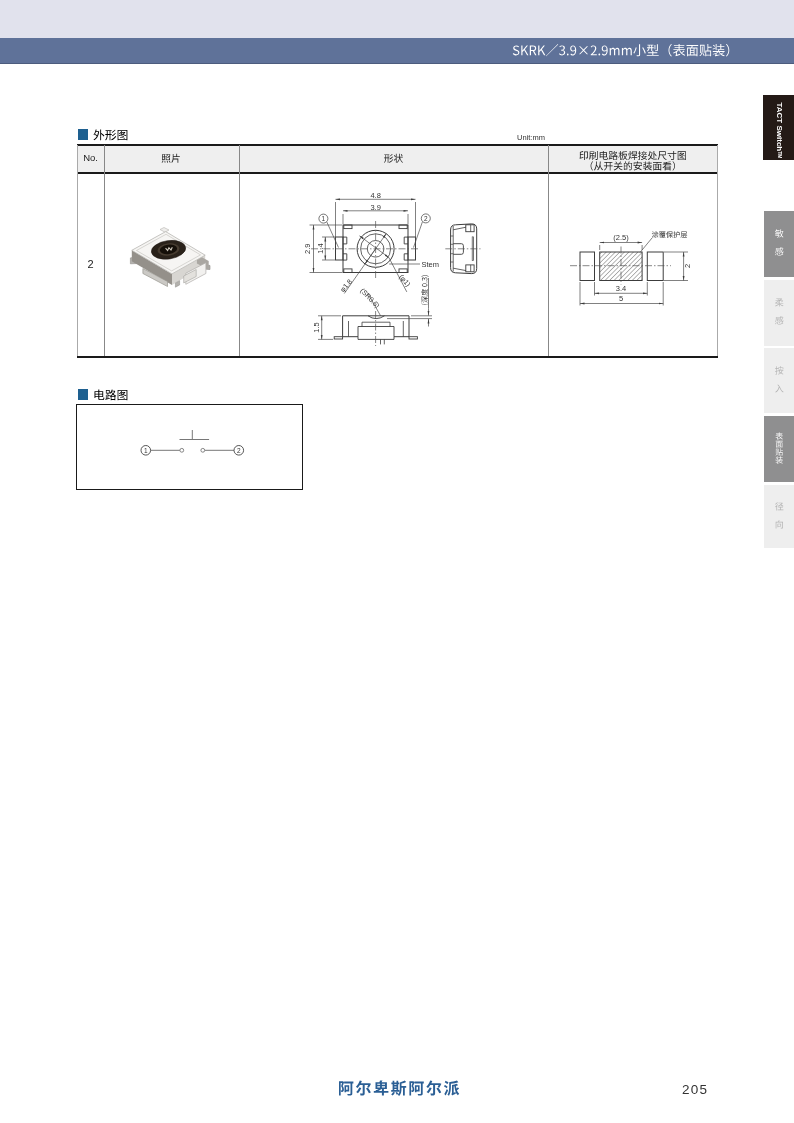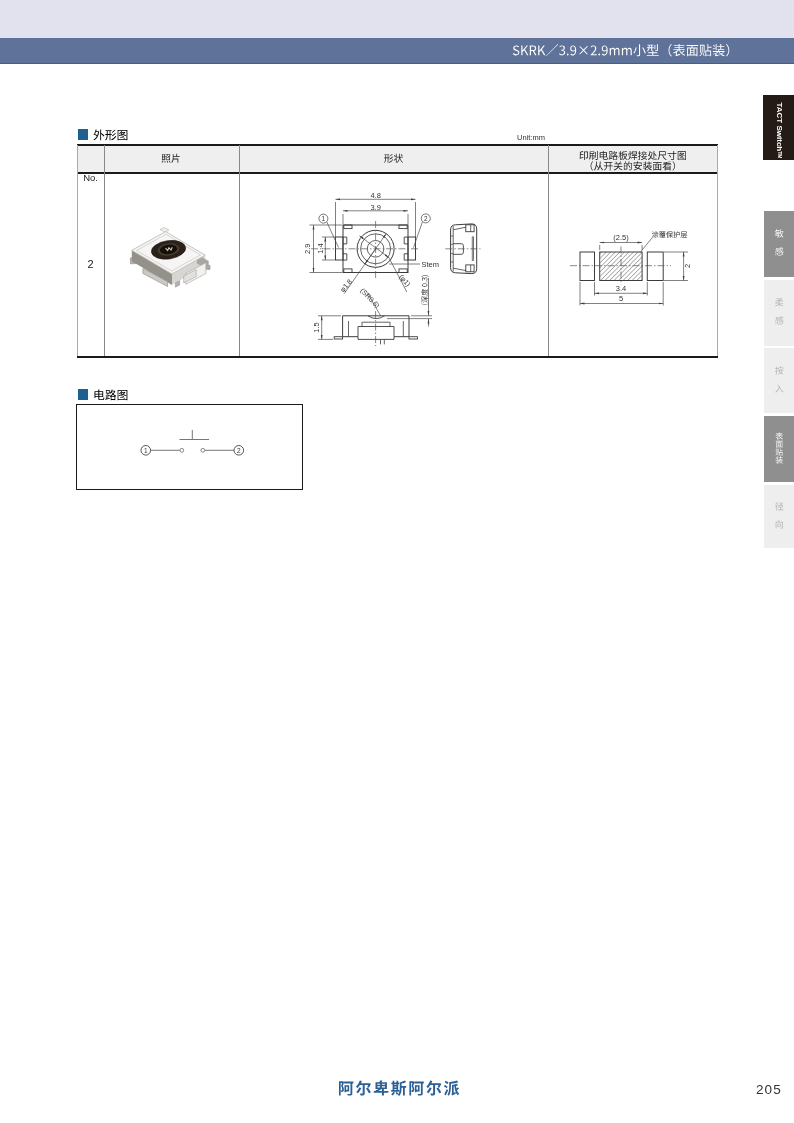--- a/index.html
+++ b/index.html
@@ -58,21 +58,21 @@
 <div class="abs" style="left:76.6px;top:143.5px;width:641px;height:2px;background:#1a1a1a;"></div>
 <div class="abs" style="left:76.6px;top:145.5px;width:641px;height:26px;background:#efefef;"></div>
 <div class="abs" style="left:76.6px;top:171.5px;width:641px;height:2px;background:#1a1a1a;"></div>
 <div class="abs" style="left:76.6px;top:356px;width:641px;height:2px;background:#1a1a1a;"></div>
 <div class="abs" style="left:76.6px;top:145px;width:1px;height:211px;background:#aaa;"></div>
 <div class="abs" style="left:104.3px;top:145px;width:1px;height:211px;background:#888;"></div>
 <div class="abs" style="left:238.7px;top:145px;width:1px;height:211px;background:#888;"></div>
 <div class="abs" style="left:547.7px;top:145px;width:1px;height:211px;background:#888;"></div>
 <div class="abs" style="left:716.5px;top:145px;width:1px;height:211px;background:#aaa;"></div>
 
-<div class="abs" style="left:76.6px;top:151.5px;width:28px;text-align:center;font-size:9.5px;color:#222;margin-top:20px;">No.</div>
+<div class="abs" style="left:76.6px;top:151.5px;width:28px;text-align:center;font-size:9.5px;color:#222;">No.</div>
 <svg class="abs" style="left:104.3px;top:145.5px;" width="134" height="26" viewBox="0 0 134 26">
     <path transform="translate(57.2,16)" d="M5.2 -4H8V-2.5H5.2ZM4.5 -4.6V-1.9H8.8V-4.6ZM3.3 -1.2C3.4 -0.6 3.5 0.2 3.5 0.7L4.3 0.6C4.2 0.1 4.1 -0.7 4 -1.3ZM5.4 -1.3C5.7 -0.6 5.9 0.2 6 0.7L6.8 0.6C6.7 0 6.4 -0.8 6.1 -1.4ZM7.4 -1.3C7.9 -0.7 8.4 0.2 8.7 0.8L9.4 0.5C9.1 -0.1 8.6 -0.9 8.1 -1.6ZM1.7 -1.5C1.4 -0.8 0.9 0 0.4 0.5L1.1 0.8C1.6 0.3 2.1 -0.6 2.4 -1.3ZM1.6 -7.2H3.1V-5.4H1.6ZM1.6 -2.9V-4.8H3.1V-2.9ZM0.9 -7.8V-1.7H1.6V-2.2H3.8V-7.8ZM4.2 -7.8V-7.2H5.8C5.6 -6.3 5.2 -5.6 3.9 -5.3C4 -5.2 4.2 -4.9 4.3 -4.7C5.8 -5.2 6.3 -6 6.6 -7.2H8.3C8.2 -6.2 8.2 -5.9 8 -5.7C8 -5.7 7.9 -5.7 7.8 -5.7C7.6 -5.7 7.2 -5.7 6.8 -5.7C6.9 -5.5 6.9 -5.3 6.9 -5.1C7.4 -5.1 7.8 -5.1 8.1 -5.1C8.3 -5.1 8.5 -5.2 8.6 -5.3C8.8 -5.5 8.9 -6.1 9 -7.5C9 -7.6 9.1 -7.8 9.1 -7.8Z M11.6 -8V-4.7C11.6 -3 11.4 -1.2 10.2 0.2C10.4 0.4 10.6 0.6 10.8 0.8C11.7 -0.2 12.1 -1.4 12.2 -2.6H16.3V0.8H17.1V-3.4H12.3C12.3 -3.8 12.3 -4.3 12.3 -4.7V-4.9H18.6V-5.7H15.9V-8.2H15.1V-5.7H12.3V-8Z" fill="#222222"></path>
   </svg>
 <svg class="abs" style="left:238.7px;top:145.5px;" width="309" height="26" viewBox="0 0 309 26">
     <path transform="translate(144.7,16)" d="M8.3 -8.1C7.7 -7.3 6.6 -6.4 5.6 -6C5.8 -5.8 6 -5.6 6.2 -5.5C7.2 -6 8.3 -6.9 9 -7.8ZM8.6 -5.4C7.9 -4.5 6.7 -3.6 5.7 -3.1C5.9 -3 6.1 -2.8 6.3 -2.6C7.3 -3.2 8.5 -4.1 9.2 -5.1ZM8.8 -2.7C8.1 -1.5 6.7 -0.4 5.2 0.2C5.4 0.3 5.6 0.6 5.7 0.8C7.3 0.1 8.7 -1.1 9.5 -2.5ZM4 -6.9V-4.4H2.4V-6.9ZM0.4 -4.4V-3.7H1.7C1.6 -2.3 1.4 -0.8 0.4 0.4C0.5 0.5 0.8 0.7 0.9 0.8C2.1 -0.4 2.3 -2.1 2.4 -3.7H4V0.8H4.7V-3.7H5.7V-4.4H4.7V-6.9H5.6V-7.6H0.6V-6.9H1.7V-4.4Z M17.1 -7.6C17.5 -7 18 -6.3 18.2 -5.8L18.8 -6.2C18.6 -6.7 18.1 -7.4 17.6 -7.9ZM10.3 -6.6C10.7 -6 11.3 -5.3 11.5 -4.8L12.1 -5.2C11.9 -5.7 11.3 -6.4 10.8 -6.9ZM15.6 -8.2V-5.9L15.6 -5.3H13.3V-4.6H15.5C15.4 -3 14.8 -1.2 13 0.3C13.2 0.4 13.5 0.6 13.6 0.8C15.1 -0.5 15.8 -1.9 16.1 -3.4C16.6 -1.5 17.5 -0.1 18.8 0.8C18.9 0.6 19.2 0.3 19.3 0.2C17.8 -0.7 16.9 -2.5 16.4 -4.6H19.1V-5.3H16.3L16.3 -5.9V-8.2ZM10.1 -1.9 10.5 -1.3C11 -1.7 11.6 -2.3 12.2 -2.8V0.8H12.9V-8.2H12.2V-3.7C11.4 -3 10.6 -2.3 10.1 -1.9Z" fill="#222222"></path>
   </svg>
 <svg class="abs" style="left:547.7px;top:145.5px;" width="169" height="27" viewBox="0 0 169 27">
     <path transform="translate(30.9,13.1)" d="M0.9 -0.4C1.2 -0.5 1.5 -0.6 4.5 -1.4C4.4 -1.6 4.4 -1.9 4.4 -2.1L1.8 -1.4V-4.1H4.5V-4.8H1.8V-6.6C2.7 -6.8 3.7 -7.1 4.5 -7.4L3.9 -8C3.2 -7.7 2 -7.3 1 -7.1V-1.8C1 -1.4 0.8 -1.2 0.6 -1.1C0.7 -0.9 0.9 -0.6 0.9 -0.4ZM5.2 -7.5V0.8H6V-6.8H8.2V-1.7C8.2 -1.6 8.2 -1.5 8 -1.5C7.8 -1.5 7.3 -1.5 6.7 -1.5C6.8 -1.3 7 -1 7 -0.7C7.7 -0.7 8.3 -0.7 8.6 -0.9C8.9 -1 9 -1.3 9 -1.7V-7.5Z M16.1 -7.2V-1.7H16.8V-7.2ZM18.1 -8V-0.2C18.1 -0 18.1 0 17.9 0C17.7 0 17.2 0 16.6 0C16.7 0.2 16.8 0.6 16.8 0.8C17.6 0.8 18.1 0.7 18.4 0.6C18.7 0.5 18.8 0.3 18.8 -0.2V-8ZM11.7 -4.1V-0.3H12.2V-3.5H13.2V0.8H13.8V-3.5H14.8V-1.1C14.8 -1 14.8 -1 14.7 -1C14.6 -1 14.4 -1 14 -1C14.1 -0.8 14.2 -0.5 14.2 -0.4C14.7 -0.4 15 -0.4 15.2 -0.5C15.4 -0.6 15.5 -0.8 15.5 -1.1V-4.1H14.8H13.8V-5.1H15.4V-7.7H10.8V-4.4C10.8 -3 10.8 -1.1 10.1 0.2C10.3 0.3 10.5 0.5 10.6 0.6C11.4 -0.8 11.5 -2.9 11.5 -4.4V-5.1H13.2V-4.1ZM11.5 -7H14.7V-5.8H11.5Z M24 -4V-2.6H21.6V-4ZM24.8 -4H27.3V-2.6H24.8ZM24 -4.7H21.6V-6.1H24ZM24.8 -4.7V-6.1H27.3V-4.7ZM20.8 -6.8V-1.3H21.6V-1.9H24V-0.8C24 0.3 24.4 0.6 25.5 0.6C25.7 0.6 27.4 0.6 27.6 0.6C28.7 0.6 28.9 0.1 29 -1.4C28.8 -1.5 28.5 -1.6 28.3 -1.7C28.2 -0.5 28.1 -0.1 27.6 -0.1C27.2 -0.1 25.8 -0.1 25.5 -0.1C24.9 -0.1 24.8 -0.2 24.8 -0.8V-1.9H28.1V-6.8H24.8V-8.2H24V-6.8Z M30.9 -7.2H32.8V-5.4H30.9ZM29.8 -0.4 29.9 0.3C30.9 0.1 32.3 -0.3 33.7 -0.6L33.6 -1.3L32.3 -1V-2.7H33.4C33.5 -2.6 33.6 -2.4 33.7 -2.2C33.9 -2.3 34.1 -2.4 34.3 -2.5V0.8H35V0.4H37.5V0.7H38.2V-2.5L38.5 -2.4C38.6 -2.6 38.8 -2.8 38.9 -3C38 -3.3 37.3 -3.8 36.7 -4.4C37.3 -5.2 37.8 -6 38.1 -7.1L37.7 -7.3L37.5 -7.2H35.6C35.8 -7.5 35.8 -7.8 35.9 -8.1L35.3 -8.2C34.9 -7.1 34.2 -5.9 33.5 -5.2V-7.8H30.3V-4.8H31.7V-0.8L30.9 -0.6V-3.9H30.3V-0.5ZM35 -0.2V-2.1H37.5V-0.2ZM37.2 -6.6C37 -6 36.6 -5.4 36.2 -4.9C35.8 -5.4 35.5 -5.9 35.2 -6.4L35.3 -6.6ZM34.8 -2.8C35.3 -3.1 35.8 -3.5 36.2 -3.9C36.7 -3.5 37.1 -3.1 37.7 -2.8ZM35.8 -4.4C35.1 -3.8 34.3 -3.3 33.6 -2.9V-3.4H32.3V-4.8H33.5V-5.1C33.6 -5 33.9 -4.8 34 -4.7C34.3 -5 34.6 -5.4 34.9 -5.8C35.1 -5.4 35.4 -4.9 35.8 -4.4Z M41.1 -8.2V-6.3H39.8V-5.7H41.1C40.8 -4.3 40.2 -2.7 39.5 -1.9C39.6 -1.8 39.8 -1.4 39.9 -1.2C40.3 -1.9 40.8 -3 41.1 -4.1V0.8H41.8V-4.5C42.1 -4 42.4 -3.4 42.5 -3L43 -3.6C42.8 -3.9 42.1 -5 41.8 -5.4V-5.7H43V-6.3H41.8V-8.2ZM47.8 -8C46.8 -7.6 44.9 -7.4 43.4 -7.3V-4.9C43.4 -3.4 43.3 -1.2 42.2 0.4C42.4 0.5 42.7 0.7 42.8 0.8C43.9 -0.7 44.1 -3 44.1 -4.7H44.4C44.7 -3.4 45.1 -2.3 45.7 -1.4C45.1 -0.7 44.3 -0.2 43.5 0.2C43.7 0.3 43.9 0.6 44 0.8C44.8 0.4 45.5 -0.1 46.1 -0.8C46.7 -0.1 47.4 0.4 48.2 0.8C48.3 0.6 48.5 0.3 48.7 0.2C47.9 -0.1 47.2 -0.7 46.6 -1.4C47.3 -2.4 47.9 -3.6 48.1 -5.2L47.7 -5.4L47.5 -5.3H44.1V-6.7C45.6 -6.8 47.3 -7 48.3 -7.5ZM47.3 -4.7C47.1 -3.6 46.7 -2.7 46.2 -2C45.7 -2.8 45.3 -3.7 45.1 -4.7Z M49.8 -6.2C49.8 -5.4 49.6 -4.4 49.4 -3.8L49.9 -3.6C50.2 -4.3 50.3 -5.4 50.4 -6.2ZM52.4 -6.5C52.2 -5.9 51.9 -5 51.7 -4.5L52.1 -4.3C52.4 -4.8 52.7 -5.6 53 -6.3ZM54 -5.9H57.1V-5H54ZM54 -7.3H57.1V-6.4H54ZM53.3 -7.8V-4.5H57.9V-7.8ZM50.8 -8.2V-4.8C50.8 -3 50.7 -1.2 49.4 0.3C49.5 0.4 49.8 0.7 49.9 0.8C50.6 0 51 -0.8 51.3 -1.8C51.6 -1.3 52.1 -0.6 52.3 -0.3L52.8 -0.8C52.6 -1.1 51.8 -2.2 51.4 -2.6C51.5 -3.3 51.6 -4.1 51.6 -4.8V-8.2ZM52.7 -2V-1.3H55.2V0.8H55.9V-1.3H58.4V-2H55.9V-3.1H58.1V-3.8H53V-3.1H55.2V-2Z M63.3 -6.2C63.6 -5.8 63.8 -5.3 64 -4.9L64.6 -5.2C64.4 -5.5 64.1 -6.1 63.8 -6.5ZM60.4 -8.2V-6.3H59.2V-5.6H60.4V-3.4C59.9 -3.3 59.4 -3.1 59.1 -3L59.3 -2.3L60.4 -2.7V-0.1C60.4 0 60.3 0.1 60.2 0.1C60.1 0.1 59.7 0.1 59.4 0.1C59.4 0.3 59.5 0.6 59.6 0.8C60.1 0.8 60.5 0.7 60.7 0.6C61 0.5 61.1 0.3 61.1 -0.1V-2.9L62 -3.2L61.9 -3.9L61.1 -3.6V-5.6H62V-6.3H61.1V-8.2ZM64.4 -8C64.5 -7.8 64.7 -7.5 64.8 -7.2H62.6V-6.6H67.9V-7.2H65.6C65.4 -7.5 65.2 -7.9 65 -8.2ZM66.3 -6.4C66.2 -6 65.8 -5.3 65.5 -4.9H62.2V-4.3H68.1V-4.9H66.2C66.5 -5.3 66.8 -5.8 67 -6.2ZM66.3 -2.6C66.1 -1.9 65.8 -1.5 65.4 -1.1C64.8 -1.3 64.3 -1.5 63.7 -1.6C63.9 -1.9 64.1 -2.2 64.3 -2.6ZM62.7 -1.3C63.4 -1.1 64.1 -0.9 64.7 -0.6C64.1 -0.2 63.1 0 61.9 0.1C62.1 0.3 62.2 0.6 62.2 0.8C63.7 0.6 64.7 0.2 65.5 -0.3C66.3 0.1 67 0.5 67.5 0.8L68 0.2C67.5 -0.1 66.8 -0.4 66.1 -0.8C66.5 -1.2 66.8 -1.8 67 -2.6H68.2V-3.2H64.7C64.9 -3.5 65 -3.8 65.1 -4.1L64.4 -4.2C64.3 -3.9 64.1 -3.5 63.9 -3.2H62.1V-2.6H63.6C63.3 -2.1 63 -1.7 62.7 -1.3Z M72.8 -6C72.6 -4.6 72.2 -3.5 71.8 -2.6C71.4 -3.2 71 -4.1 70.8 -5.2C70.9 -5.4 71 -5.7 71.1 -6ZM70.8 -8.2C70.5 -6.3 69.9 -4.4 69.1 -3.4C69.3 -3.3 69.6 -3.1 69.7 -3C70 -3.3 70.2 -3.7 70.4 -4.2C70.7 -3.3 71 -2.5 71.4 -1.9C70.7 -0.9 69.9 -0.2 68.9 0.2C69.1 0.3 69.4 0.6 69.5 0.8C70.4 0.3 71.2 -0.3 71.9 -1.2C73 0.2 74.6 0.5 76.3 0.5H77.8C77.8 0.3 77.9 -0.1 78.1 -0.3C77.7 -0.3 76.7 -0.3 76.4 -0.3C74.8 -0.3 73.4 -0.5 72.3 -1.9C72.9 -3.1 73.4 -4.6 73.6 -6.6L73.1 -6.7L73 -6.7H71.2C71.4 -7.1 71.5 -7.6 71.5 -8ZM74.6 -8.2V-1H75.4V-5.1C76.1 -4.3 76.8 -3.4 77.1 -2.8L77.8 -3.2C77.3 -3.9 76.4 -5 75.7 -5.8L75.4 -5.7V-8.2Z M80.1 -7.8V-5C80.1 -3.4 80 -1.2 78.7 0.3C78.9 0.4 79.2 0.7 79.3 0.8C80.4 -0.5 80.8 -2.3 80.9 -3.9H83.4C84.1 -1.6 85.2 0 87.3 0.8C87.4 0.5 87.6 0.3 87.8 0.1C85.9 -0.5 84.8 -2 84.2 -3.9H86.8V-7.8ZM80.9 -7H86.1V-4.6H80.9V-5Z M89.8 -4.1C90.6 -3.3 91.3 -2.3 91.6 -1.6L92.3 -2C92 -2.7 91.2 -3.7 90.5 -4.4ZM94.4 -8.2V-6.1H88.7V-5.4H94.4V-0.3C94.4 -0.1 94.3 -0 94.1 0C93.8 0 93 0 92.1 -0C92.2 0.2 92.4 0.6 92.4 0.8C93.5 0.8 94.2 0.8 94.6 0.7C95 0.5 95.2 0.3 95.2 -0.3V-5.4H97.5V-6.1H95.2V-8.2Z M101.7 -2.7C102.5 -2.6 103.5 -2.2 104 -2L104.3 -2.5C103.8 -2.7 102.8 -3 102 -3.2ZM100.7 -1.5C102 -1.3 103.7 -0.9 104.7 -0.6L105 -1.1C104.1 -1.5 102.4 -1.8 101 -2ZM98.8 -7.8V0.8H99.5V0.4H106.3V0.8H107V-7.8ZM99.5 -0.3V-7.1H106.3V-0.3ZM102.1 -6.9C101.6 -6.1 100.7 -5.4 99.9 -4.9C100 -4.8 100.3 -4.5 100.4 -4.4C100.7 -4.6 101 -4.9 101.3 -5.1C101.6 -4.8 102 -4.5 102.4 -4.3C101.5 -3.9 100.6 -3.6 99.7 -3.4C99.8 -3.3 100 -3 100.1 -2.8C101 -3 102 -3.4 103 -3.9C103.8 -3.4 104.7 -3.1 105.7 -2.9C105.7 -3.1 105.9 -3.3 106.1 -3.5C105.2 -3.6 104.3 -3.9 103.6 -4.2C104.3 -4.7 104.9 -5.3 105.3 -5.9L104.9 -6.2L104.8 -6.2H102.3C102.4 -6.3 102.6 -6.5 102.7 -6.7ZM101.7 -5.5 101.8 -5.6H104.3C104 -5.2 103.5 -4.9 103 -4.6C102.5 -4.8 102 -5.2 101.7 -5.5Z" fill="#222222"></path>
     <path transform="translate(35.8,23.6)" d="M6.8 -3.7C6.8 -1.8 7.6 -0.3 8.8 0.9L9.3 0.6C8.2 -0.5 7.5 -2 7.5 -3.7C7.5 -5.5 8.2 -6.9 9.3 -8.1L8.8 -8.4C7.6 -7.2 6.8 -5.6 6.8 -3.7Z M12.4 -8C12.2 -4.4 11.8 -1.5 10.2 0.3C10.4 0.4 10.8 0.6 10.9 0.8C11.9 -0.4 12.5 -2 12.8 -3.9C13.4 -3.1 13.9 -2.2 14.2 -1.6L14.8 -2.1C14.4 -2.9 13.6 -4 12.9 -4.9C13 -5.9 13.1 -6.9 13.2 -8ZM16.1 -8C15.9 -4.3 15.4 -1.4 13.4 0.2C13.6 0.3 14 0.6 14.1 0.7C15.2 -0.3 15.9 -1.6 16.3 -3.3C16.7 -1.8 17.5 -0.3 18.6 0.7C18.8 0.5 19 0.1 19.2 0C17.7 -1 16.9 -3.1 16.6 -4.8C16.7 -5.8 16.8 -6.8 16.9 -8Z M26 -6.9V-4.1H23.2V-4.5V-6.9ZM20.1 -4.1V-3.4H22.4C22.3 -2 21.8 -0.7 20.1 0.3C20.3 0.4 20.6 0.6 20.7 0.8C22.5 -0.3 23 -1.9 23.2 -3.4H26V0.8H26.7V-3.4H28.9V-4.1H26.7V-6.9H28.6V-7.6H20.5V-6.9H22.5V-4.5L22.5 -4.1Z M31.6 -7.8C32 -7.3 32.4 -6.6 32.6 -6.1H30.7V-5.4H33.9V-4.2C33.9 -4 33.9 -3.9 33.9 -3.7H30.1V-2.9H33.8C33.4 -1.9 32.5 -0.8 29.9 0.1C30.1 0.3 30.3 0.6 30.4 0.8C32.9 -0.1 34 -1.2 34.4 -2.4C35.3 -0.9 36.5 0.2 38.3 0.7C38.4 0.5 38.6 0.2 38.8 0C37 -0.4 35.7 -1.5 34.9 -2.9H38.6V-3.7H34.7L34.8 -4.2V-5.4H38V-6.1H36.1C36.4 -6.7 36.8 -7.3 37.2 -7.9L36.4 -8.2C36.1 -7.6 35.7 -6.7 35.3 -6.1H32.6L33.2 -6.5C33.1 -7 32.6 -7.6 32.2 -8.1Z M44.6 -4.1C45.1 -3.4 45.8 -2.5 46.1 -1.9L46.7 -2.2C46.4 -2.8 45.7 -3.8 45.2 -4.5ZM41.6 -8.3C41.5 -7.8 41.3 -7.1 41.2 -6.7H40.1V0.5H40.7V-0.2H43.5V-6.7H41.8C42 -7.1 42.2 -7.6 42.3 -8.1ZM40.7 -6H42.8V-3.9H40.7ZM40.7 -0.9V-3.3H42.8V-0.9ZM45.1 -8.3C44.7 -6.9 44.2 -5.6 43.5 -4.7C43.7 -4.6 44 -4.4 44.2 -4.3C44.5 -4.7 44.8 -5.3 45.1 -6H47.6C47.5 -2.1 47.3 -0.6 47 -0.2C46.9 -0.1 46.8 -0.1 46.6 -0.1C46.4 -0.1 45.8 -0.1 45.1 -0.1C45.3 0.1 45.3 0.4 45.4 0.6C45.9 0.6 46.5 0.6 46.8 0.6C47.2 0.6 47.4 0.5 47.6 0.2C48 -0.3 48.1 -1.8 48.3 -6.3C48.3 -6.4 48.3 -6.7 48.3 -6.7H45.3C45.5 -7.1 45.6 -7.6 45.8 -8.1Z M53.1 -8.1C53.2 -7.8 53.4 -7.4 53.5 -7.1H49.9V-5.1H50.6V-6.4H57.1V-5.1H57.9V-7.1H54.4C54.2 -7.4 54 -7.9 53.8 -8.3ZM55.4 -3.7C55.1 -2.9 54.7 -2.3 54.1 -1.7C53.4 -2 52.7 -2.3 52 -2.5C52.3 -2.9 52.5 -3.3 52.8 -3.7ZM51.9 -3.7C51.6 -3.1 51.2 -2.6 50.9 -2.2C51.7 -1.9 52.6 -1.6 53.5 -1.2C52.5 -0.6 51.3 -0.2 49.8 0.1C50 0.2 50.2 0.6 50.3 0.8C51.9 0.4 53.2 -0.1 54.3 -0.9C55.5 -0.4 56.6 0.2 57.3 0.7L58 0.1C57.2 -0.4 56.1 -0.9 54.9 -1.5C55.5 -2 55.9 -2.8 56.3 -3.7H58.2V-4.4H53.2C53.5 -4.9 53.7 -5.4 53.9 -5.8L53.1 -6C52.9 -5.5 52.6 -4.9 52.3 -4.4H49.7V-3.7Z M59.5 -7.3C59.9 -7 60.4 -6.5 60.7 -6.2L61.1 -6.7C60.9 -7 60.3 -7.4 59.9 -7.7ZM63.1 -3.7C63.2 -3.5 63.3 -3.2 63.4 -3H59.3V-2.4H62.7C61.8 -1.8 60.4 -1.2 59.2 -1C59.3 -0.9 59.5 -0.6 59.6 -0.5C60.2 -0.6 60.8 -0.8 61.3 -1V-0.4C61.3 0 61 0.2 60.8 0.2C60.9 0.4 61 0.7 61.1 0.8C61.3 0.7 61.6 0.6 64.4 0C64.4 -0.1 64.4 -0.4 64.5 -0.6L62.1 -0.1V-1.4C62.7 -1.7 63.2 -2 63.6 -2.4C64.4 -0.8 65.9 0.3 67.8 0.7C67.9 0.5 68.1 0.3 68.2 0.1C67.3 -0.1 66.5 -0.4 65.8 -0.9C66.4 -1.1 67.1 -1.5 67.6 -1.9L67 -2.3C66.6 -1.9 65.9 -1.5 65.3 -1.2C64.9 -1.6 64.6 -2 64.4 -2.4H68.1V-3H64.3C64.2 -3.3 64 -3.6 63.8 -3.9ZM64.9 -8.2V-6.9H62.6V-6.2H64.9V-4.7H62.9V-4H67.8V-4.7H65.7V-6.2H68V-6.9H65.7V-8.2ZM59.2 -4.8 59.4 -4.1 61.5 -5.1V-3.6H62.2V-8.2H61.5V-5.8C60.6 -5.4 59.8 -5 59.2 -4.8Z M72.4 -3.3H74.5V-2.2H72.4ZM72.4 -3.9V-5H74.5V-3.9ZM72.4 -1.6H74.5V-0.4H72.4ZM69.2 -7.6V-6.9H73C72.9 -6.5 72.8 -6 72.7 -5.6H69.6V0.8H70.3V0.3H76.6V0.8H77.4V-5.6H73.4L73.8 -6.9H77.9V-7.6ZM70.3 -0.4V-5H71.7V-0.4ZM76.6 -0.4H75.2V-5H76.6Z M81.7 -2.1H85.9V-1.4H81.7ZM81.7 -2.6V-3.3H85.9V-2.6ZM81.7 -0.9H85.9V-0.2H81.7ZM86.5 -8.2C84.9 -7.8 81.9 -7.7 79.6 -7.7C79.6 -7.5 79.7 -7.3 79.7 -7.1C80.6 -7.1 81.5 -7.1 82.4 -7.2C82.3 -6.9 82.3 -6.7 82.2 -6.5H79.7V-5.9H82C81.9 -5.7 81.8 -5.4 81.6 -5.2H79V-4.6H81.3C80.7 -3.5 79.8 -2.6 78.7 -2C78.9 -1.8 79.1 -1.6 79.2 -1.4C79.9 -1.8 80.4 -2.3 80.9 -2.9V0.8H81.7V0.4H85.9V0.8H86.7V-3.9H81.7C81.9 -4.1 82 -4.3 82.1 -4.6H87.6V-5.2H82.4C82.6 -5.4 82.7 -5.7 82.8 -5.9H87.1V-6.5H83L83.2 -7.2C84.6 -7.3 86 -7.4 87 -7.6Z M91.2 -3.7C91.2 -5.6 90.4 -7.2 89.2 -8.4L88.7 -8.1C89.8 -6.9 90.5 -5.5 90.5 -3.7C90.5 -2 89.8 -0.5 88.7 0.6L89.2 0.9C90.4 -0.3 91.2 -1.8 91.2 -3.7Z" fill="#222222"></path>
   </svg>
@@ -280,13 +280,13 @@
 </g>
 <g fill="#333" font-size="6.5px" font-family="Liberation Sans,sans-serif" text-anchor="middle">
   <text x="68.8" y="47.7">1</text>
   <text x="161.8" y="47.7">2</text>
 </g>
 </svg>
 
 <svg class="abs" style="left:0px;top:1078px;" width="794" height="20" viewBox="0 0 794 20">
     <path transform="translate(337.9,16.2)" d="M6.2 -12.6V-10.8H12.6V-0.7C12.6 -0.4 12.4 -0.3 12.1 -0.3C11.7 -0.3 10.4 -0.3 9.3 -0.3C9.5 0.2 9.8 0.9 9.9 1.4C11.6 1.4 12.7 1.4 13.4 1.1C14.1 0.9 14.4 0.4 14.4 -0.7V-10.8H15.5V-12.6ZM6.6 -9V-1.9H8.2V-2.8H11.3V-9ZM8.2 -7.4H9.7V-4.5H8.2ZM1.1 -12.9V1.4H2.8V-11.2H4.1C3.8 -10.2 3.5 -8.8 3.2 -7.9C4.1 -6.7 4.3 -5.7 4.3 -4.9C4.3 -4.5 4.2 -4.1 4 -4C3.9 -3.9 3.8 -3.8 3.6 -3.8C3.4 -3.8 3.2 -3.8 2.9 -3.9C3.2 -3.4 3.3 -2.7 3.3 -2.2C3.7 -2.2 4.1 -2.2 4.4 -2.2C4.7 -2.3 5 -2.4 5.3 -2.6C5.8 -3 6 -3.7 6 -4.7C6 -5.7 5.8 -6.8 4.8 -8.1C5.3 -9.3 5.8 -10.9 6.2 -12.3L5 -13L4.7 -12.9Z M21.3 -6.7C20.7 -4.9 19.5 -3.2 18.2 -2.1C18.7 -1.9 19.6 -1.2 20 -0.9C21.2 -2.1 22.6 -4.1 23.4 -6.1ZM28.1 -5.8C29.2 -4.3 30.5 -2.2 31 -0.9L32.9 -1.8C32.4 -3.1 31 -5.1 29.9 -6.6ZM21.9 -13.6C21.1 -11.3 19.6 -8.9 18 -7.5C18.5 -7.2 19.4 -6.5 19.8 -6.2C20.5 -7 21.3 -8 22 -9.1H24.8V-0.9C24.8 -0.6 24.7 -0.6 24.4 -0.6C24 -0.6 22.9 -0.6 22 -0.6C22.3 -0 22.6 0.8 22.6 1.4C24.1 1.4 25.1 1.4 25.8 1.1C26.5 0.8 26.8 0.2 26.8 -0.9V-9.1H30.3C30 -8.4 29.6 -7.7 29.3 -7.2L31 -6.5C31.7 -7.6 32.5 -9.1 33.1 -10.5L31.5 -11L31.2 -10.9H23.1C23.4 -11.6 23.7 -12.4 24 -13.1Z M39.4 -7.9H42.2C42.2 -7.5 42.2 -7.1 42 -6.8H39.4ZM44 -7.9H47.1V-6.8H44C44 -7.1 44 -7.5 44 -7.9ZM39.4 -10.5H42.2V-9.4H39.4ZM44 -10.5H47.1V-9.4H44ZM35.9 -3.1V-1.4H44V1.4H46V-1.4H50.5V-3.1H46V-5.2H44V-3.1H40.5C41.9 -3.7 42.8 -4.4 43.3 -5.2H49V-12H43.7C44 -12.5 44.3 -13 44.6 -13.6L42.1 -13.7C42 -13.2 41.8 -12.6 41.5 -12H37.6V-5.2H40.9C40.1 -4.7 39.1 -4.2 37.4 -3.9C37.6 -3.7 37.9 -3.4 38.1 -3.1Z M55.3 -2.3C54.8 -1.4 54.1 -0.4 53.3 0.2C53.7 0.5 54.4 1 54.8 1.4C55.6 0.6 56.5 -0.6 57.1 -1.8ZM58.6 -13.4V-11.7H56.4V-13.4H54.7V-11.7H53.5V-10H54.7V-4.1H53.3V-2.4H61.4V-4.1H60.3V-10H61.3V-11.7H60.3V-13.4ZM56.4 -10H58.6V-9.1H56.4ZM56.4 -7.6H58.6V-6.6H56.4ZM56.4 -5.2H58.6V-4.1H56.4ZM61.9 -11.8V-6C61.9 -4 61.7 -2 60.5 -0.2C60.2 -0.8 59.6 -1.6 59.1 -2.2L57.6 -1.6C58.1 -0.9 58.7 0 58.9 0.6L60.5 -0.1C60.3 0.1 60.2 0.3 60 0.5C60.4 0.9 61 1.4 61.3 1.8C63.3 -0.4 63.6 -3.1 63.6 -6V-6.5H65.1V1.4H66.9V-6.5H68.3V-8.3H63.6V-10.7C65.3 -11.1 67 -11.6 68.3 -12.3L66.8 -13.7C65.6 -13 63.7 -12.3 61.9 -11.8Z M76.6 -12.6V-10.8H83V-0.7C83 -0.4 82.8 -0.3 82.5 -0.3C82.1 -0.3 80.8 -0.3 79.7 -0.3C79.9 0.2 80.2 0.9 80.3 1.4C82 1.4 83.1 1.4 83.8 1.1C84.5 0.9 84.8 0.4 84.8 -0.7V-10.8H85.9V-12.6ZM77 -9V-1.9H78.6V-2.8H81.7V-9ZM78.6 -7.4H80.1V-4.5H78.6ZM71.5 -12.9V1.4H73.2V-11.2H74.5C74.2 -10.2 73.9 -8.8 73.6 -7.9C74.5 -6.7 74.7 -5.7 74.7 -4.9C74.7 -4.5 74.6 -4.1 74.4 -4C74.3 -3.9 74.2 -3.8 74 -3.8C73.8 -3.8 73.6 -3.8 73.3 -3.9C73.6 -3.4 73.7 -2.7 73.7 -2.2C74.1 -2.2 74.5 -2.2 74.8 -2.2C75.1 -2.3 75.4 -2.4 75.7 -2.6C76.2 -3 76.4 -3.7 76.4 -4.7C76.4 -5.7 76.2 -6.8 75.2 -8.1C75.7 -9.3 76.2 -10.9 76.6 -12.3L75.4 -13L75.1 -12.9Z M91.7 -6.7C91.1 -4.9 89.9 -3.2 88.6 -2.1C89.1 -1.9 90 -1.2 90.4 -0.9C91.6 -2.1 93 -4.1 93.8 -6.1ZM98.5 -5.8C99.6 -4.3 100.9 -2.2 101.4 -0.9L103.3 -1.8C102.8 -3.1 101.4 -5.1 100.3 -6.6ZM92.3 -13.6C91.5 -11.3 90 -8.9 88.4 -7.5C88.9 -7.2 89.8 -6.5 90.2 -6.2C90.9 -7 91.7 -8 92.4 -9.1H95.2V-0.9C95.2 -0.6 95.1 -0.6 94.8 -0.6C94.4 -0.6 93.3 -0.6 92.4 -0.6C92.7 -0 93 0.8 93 1.4C94.5 1.4 95.5 1.4 96.2 1.1C96.9 0.8 97.2 0.2 97.2 -0.9V-9.1H100.7C100.4 -8.4 100 -7.7 99.7 -7.2L101.4 -6.5C102.1 -7.6 102.9 -9.1 103.5 -10.5L101.9 -11L101.6 -10.9H93.5C93.8 -11.6 94.1 -12.4 94.4 -13.1Z M106.8 -12C107.7 -11.4 109 -10.6 109.6 -10.1L110.6 -11.6C109.9 -12.2 108.6 -12.9 107.7 -13.4ZM106 -7.6C107 -7.2 108.2 -6.4 108.8 -5.9L109.7 -7.5C109.1 -8 107.8 -8.7 106.9 -9.1ZM106.4 -0.1 107.8 1.2C108.6 -0.4 109.5 -2.2 110.2 -3.8L109 -5.1C108.1 -3.3 107.1 -1.3 106.4 -0.1ZM114.2 1.3C114.5 1 115 0.7 117.9 -0.5C117.8 -0.9 117.6 -1.6 117.6 -2.1L115.8 -1.4V-7.9L116.5 -8C117 -4.1 117.8 -0.7 120 1.1C120.3 0.6 120.9 -0.2 121.3 -0.5C120.3 -1.3 119.6 -2.5 119 -4C119.7 -4.4 120.4 -5 121.2 -5.6L119.9 -7C119.6 -6.6 119.1 -6.1 118.6 -5.6C118.4 -6.5 118.2 -7.4 118.1 -8.3C118.9 -8.5 119.6 -8.7 120.3 -8.9L118.8 -10.4C117.7 -10 115.8 -9.5 114.1 -9.3V-1.4C114.1 -0.8 113.8 -0.4 113.5 -0.3C113.7 0.1 114.1 0.8 114.2 1.3ZM111.3 -12V-7.9C111.3 -5.4 111.2 -1.9 109.6 0.6C110 0.8 110.8 1.2 111.1 1.5C112.8 -1.1 113 -5.2 113 -7.9V-10.5C115.6 -10.8 118.4 -11.3 120.5 -12L119 -13.6C117.1 -12.9 114 -12.3 111.3 -12Z" fill="#2b5f95"></path>
   </svg>
-<div class="abs" style="left:682px;top:1082px;width:100px;text-align:right;font-size:13.5px;letter-spacing:1.2px;color:#333;">205</div>
+<div class="abs" style="left:682px;top:1082px;width:100px;font-size:13.5px;letter-spacing:1.2px;color:#333;">205</div>
 
 </body></html>

